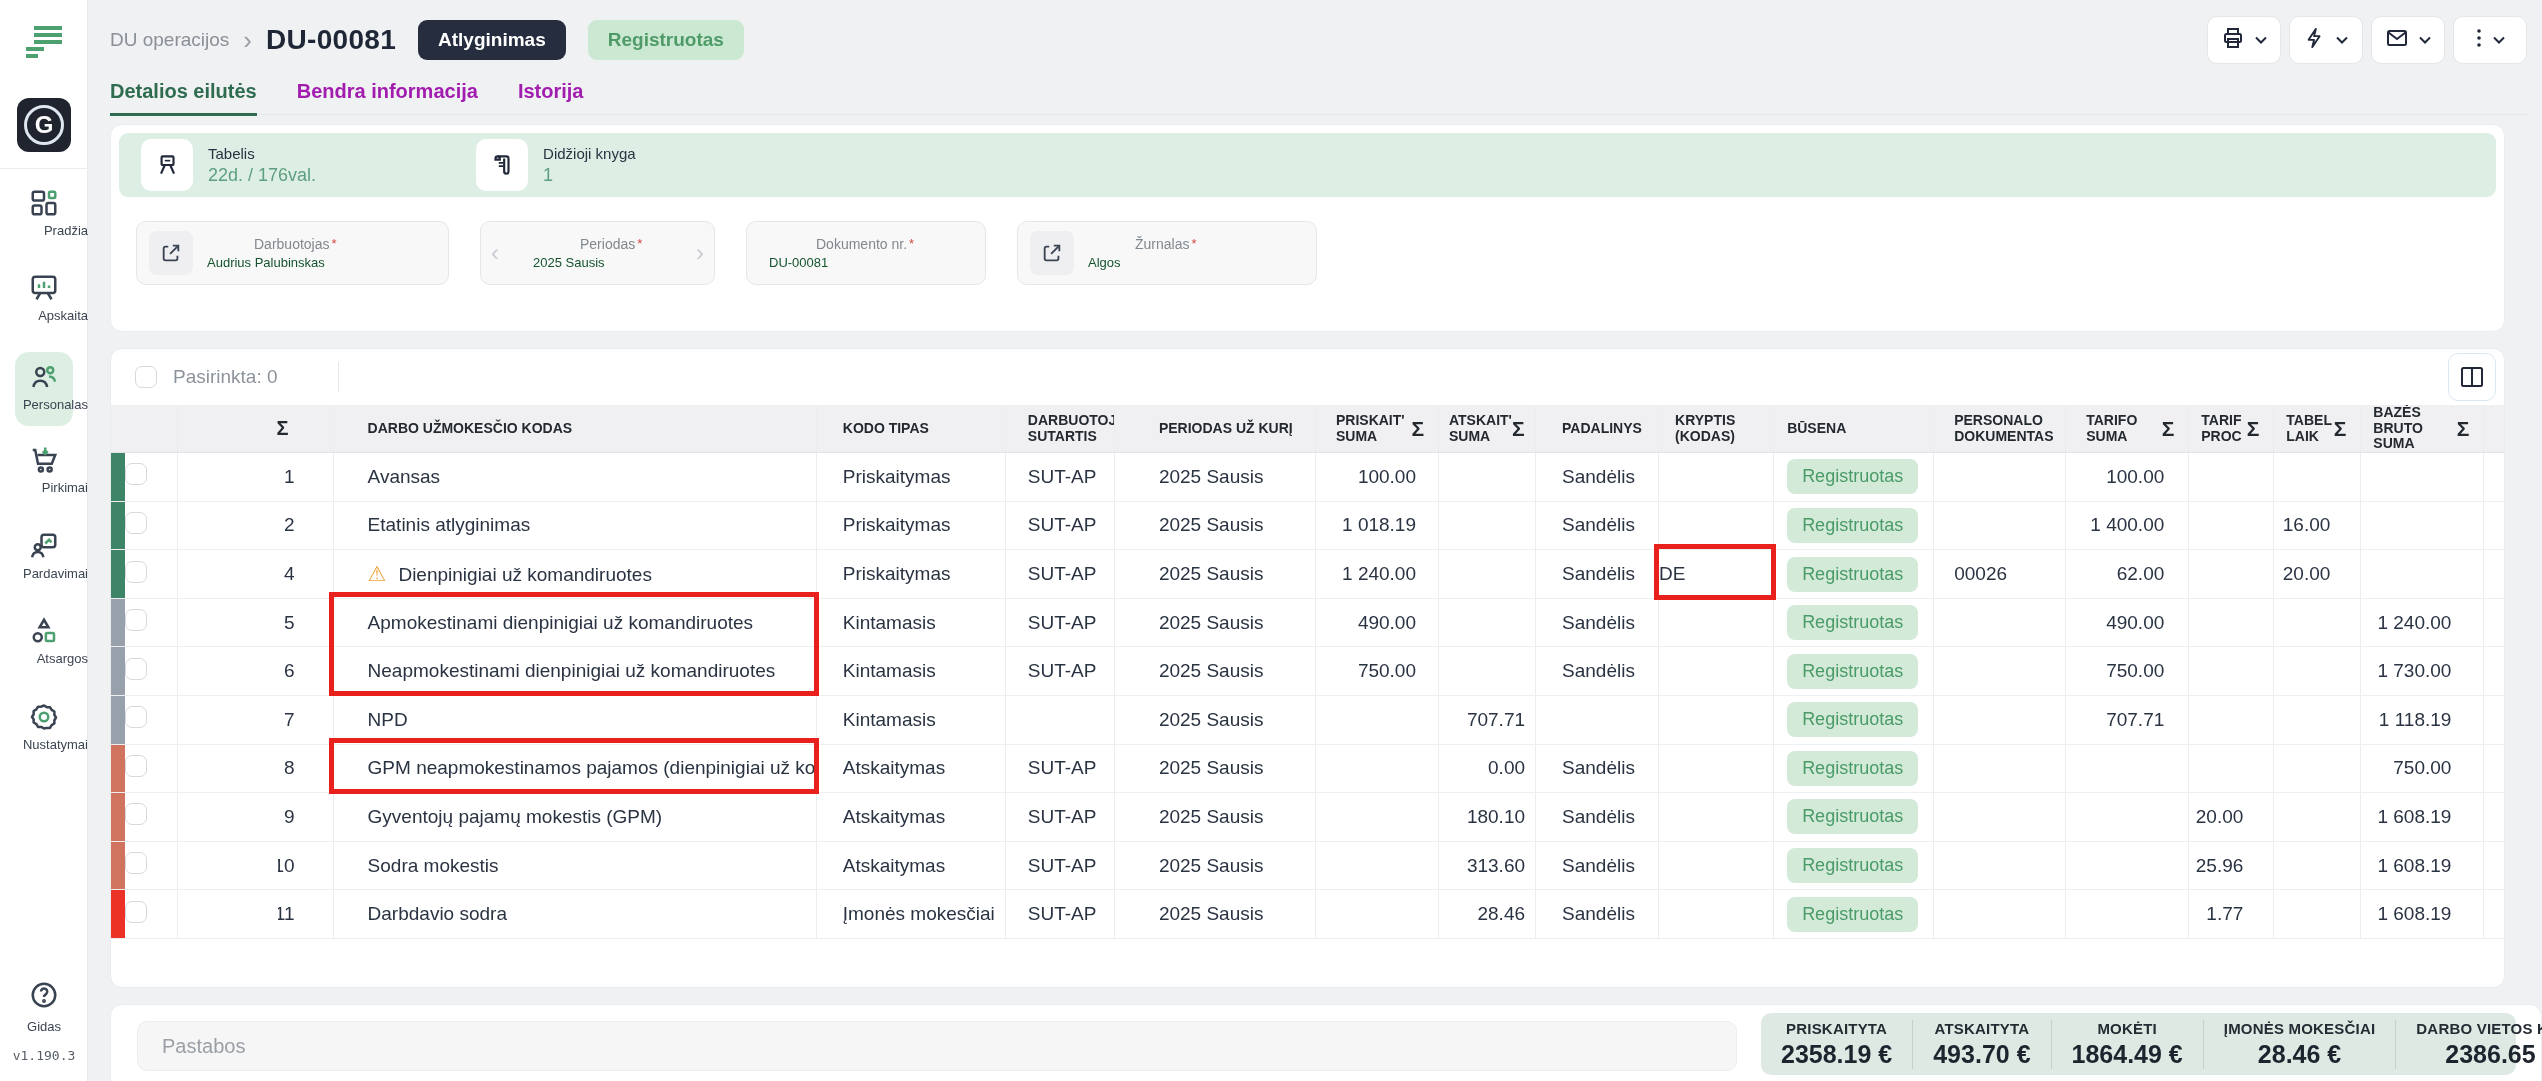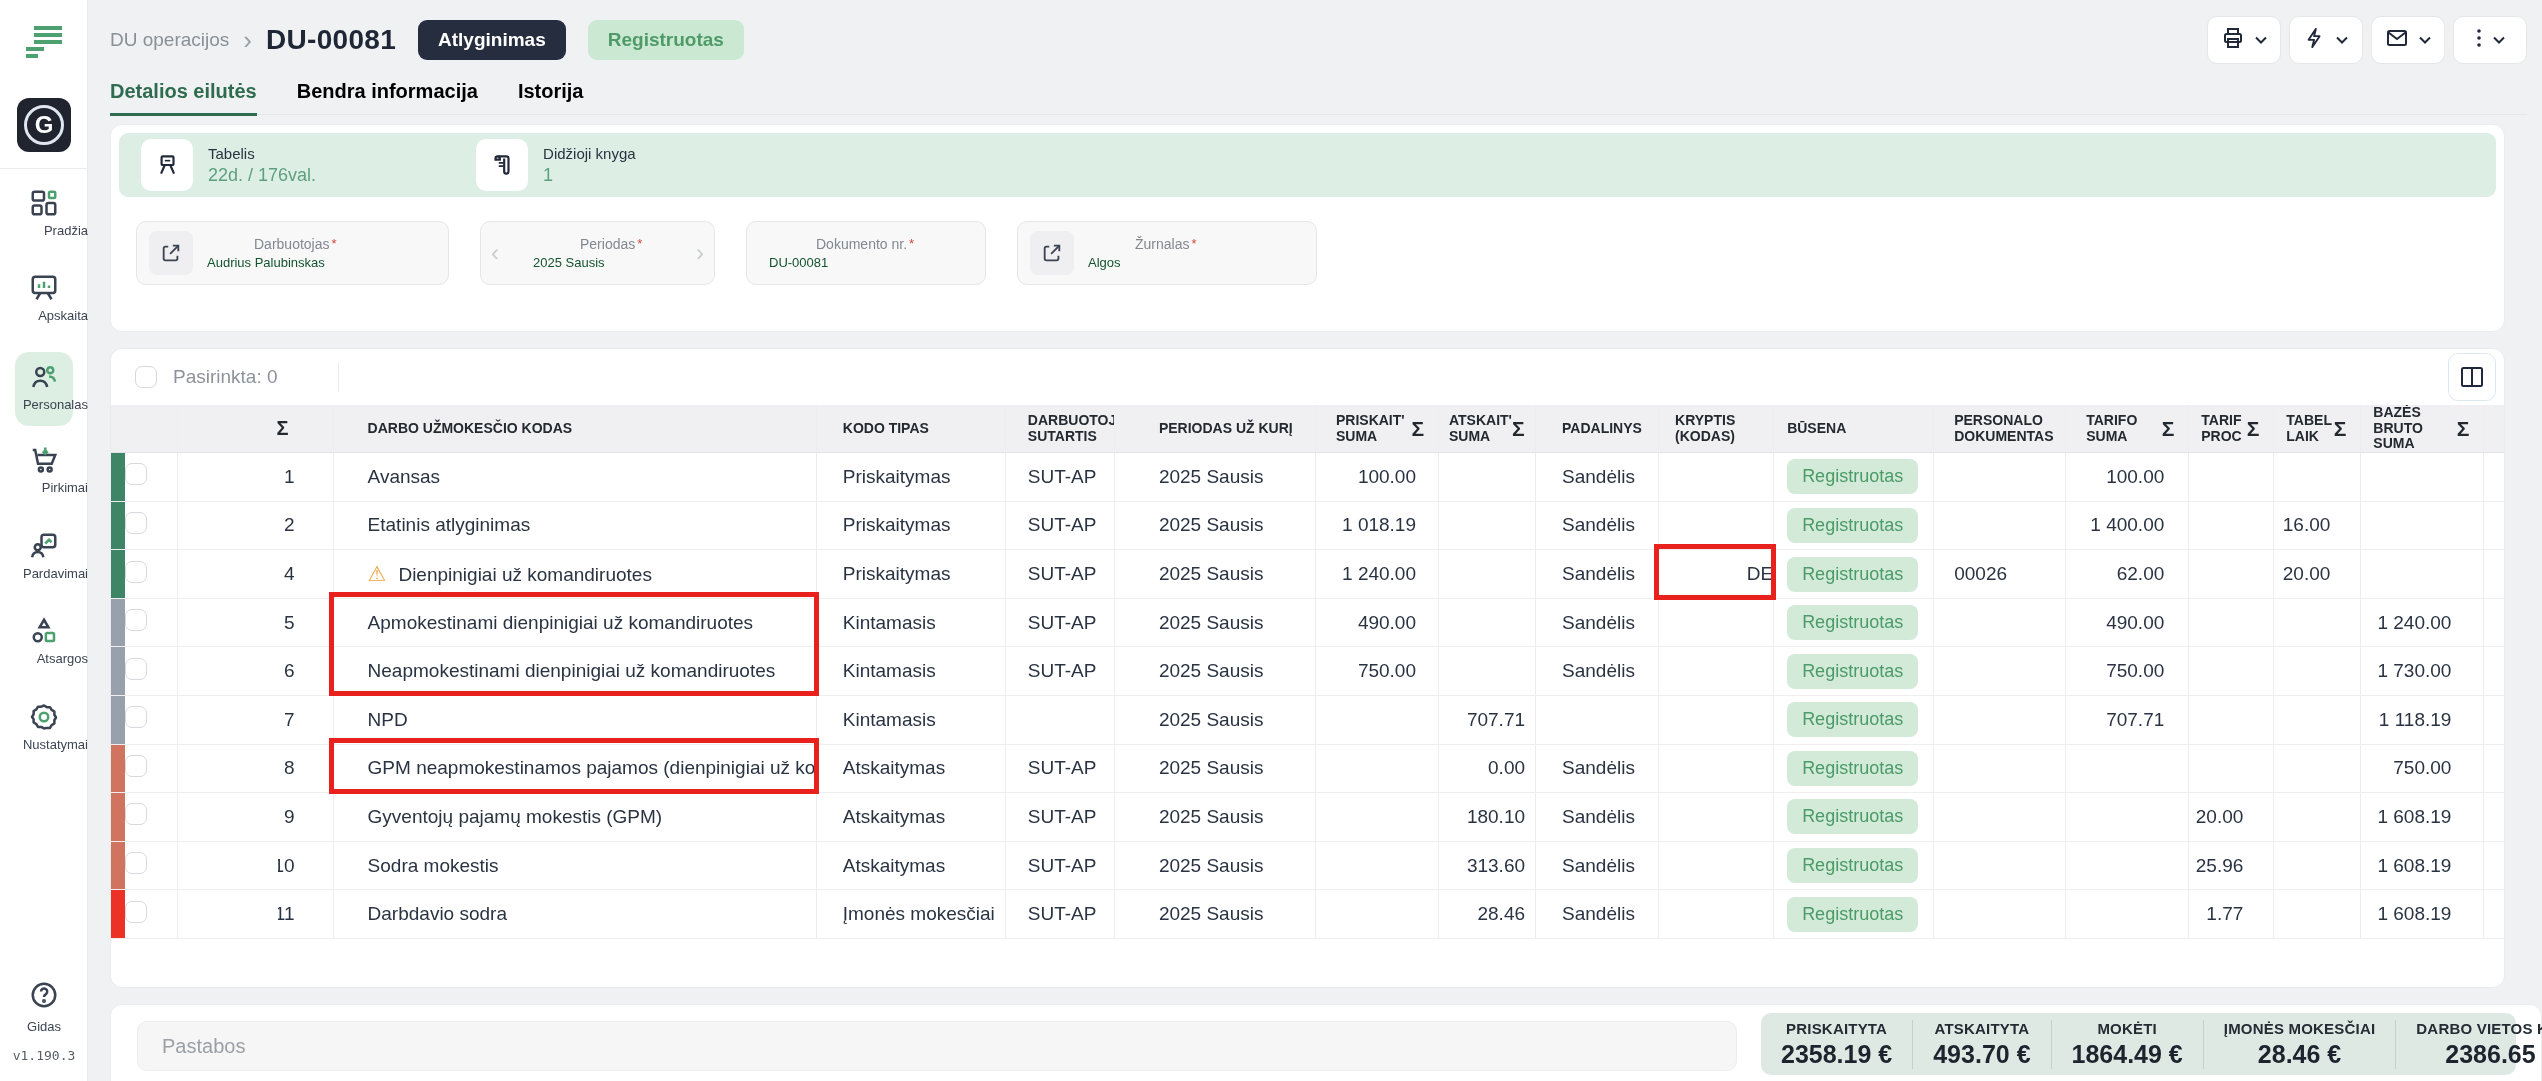--- a/index.html
+++ b/index.html
@@ -39,21 +39,21 @@
                 padding:9px 20px; border-radius:9px; }
   .badge-green { margin-left:22px; background:#cbe8d3; color:#4f9b68; font-size:19px; font-weight:600;
                  padding:9px 20px; border-radius:9px; }
   .top-actions { margin-left:auto; display:flex; gap:8px; }
   .act-btn { width:74px; height:48px; background:#fff; border:1px solid #e4e6e9; border-radius:10px;
              display:flex; align-items:center; justify-content:center; gap:9px; cursor:pointer; }
 
   
   .tabs { position:absolute; left:22px; top:80px; width:2417px; height:35px;
           border-bottom:1px solid #e6e7e9; display:flex; gap:40px; }
-  .tab { font-size:20px; font-weight:600; color:#000000; padding-bottom:12px; cursor:pointer; }
+  .tab { font-size:20px; font-weight:600; color:#a21caf; padding-bottom:12px; cursor:pointer; }
   .tab.active { color:#2e6b4f; border-bottom:3px solid #2e6b4f; margin-bottom:-2px; }
 
   
   .card1 { position:absolute; left:22px; top:124px; width:2395px; height:208px; background:#fff;
            border:1px solid #ebedee; border-radius:12px; }
   .infobar { position:absolute; left:8px; top:8px; right:8px; height:64px; background:#ddeee5;
              border-radius:9px; display:flex; align-items:center; padding-left:22px; }
   .info-item { display:flex; align-items:center; }
   .info-item + .info-item { margin-left:160px; }
   .info-tile { width:52px; height:52px; background:#fff; border-radius:10px;
@@ -94,21 +94,21 @@
   .c-num  { text-align:right; padding-right:38px; }
   th.c-num { text-align:right; padding-right:44px; font-size:20px; }
   .numclip { display:inline-flex; justify-content:flex-end; width:17px; overflow:hidden; }
   .c-name { padding-left:34px; }
   .c-type { padding-left:26px; }
   .c-sut  { padding-left:22px; }
   .c-per  { padding-left:44px; }
   .num-r  { text-align:right; }
   .pr-prisk { padding-right:22px; } .pr-atsk { padding-right:10px; }
   .c-pad  { padding-left:26px; }
-  .c-kry  { text-align:right; }
+  .c-kry  { text-align:left; }
   .c-bus  { padding-left:13px; }
   .c-pers { padding-left:20px; }
   .pr-tar { padding-right:24px; } .pr-tp { padding-right:30px; } .pr-tl { padding-right:30px; } .pr-bz { padding-right:32px; }
   .hflex { display:flex; align-items:center; justify-content:space-between; }
   .hflex .sig { font-size:21px; font-weight:bold; padding-right:14px; }
   .hpad-l { padding-left:20px; }
   .t-green { color:#3e8d6c; } .t-gray { color:#b6bcc6; } .t-salmon { color:#d97a5f; } .t-red { color:#e14b30; }
   .bar-green { background:#3e8467; } .bar-gray { background:#98a0ab; }
   .bar-salmon { background:#d0735f; } .bar-red { background:#ec3227; }
   .stbadge { display:inline-block; background:#d3ead9; color:#4a9b67; font-size:18px;

